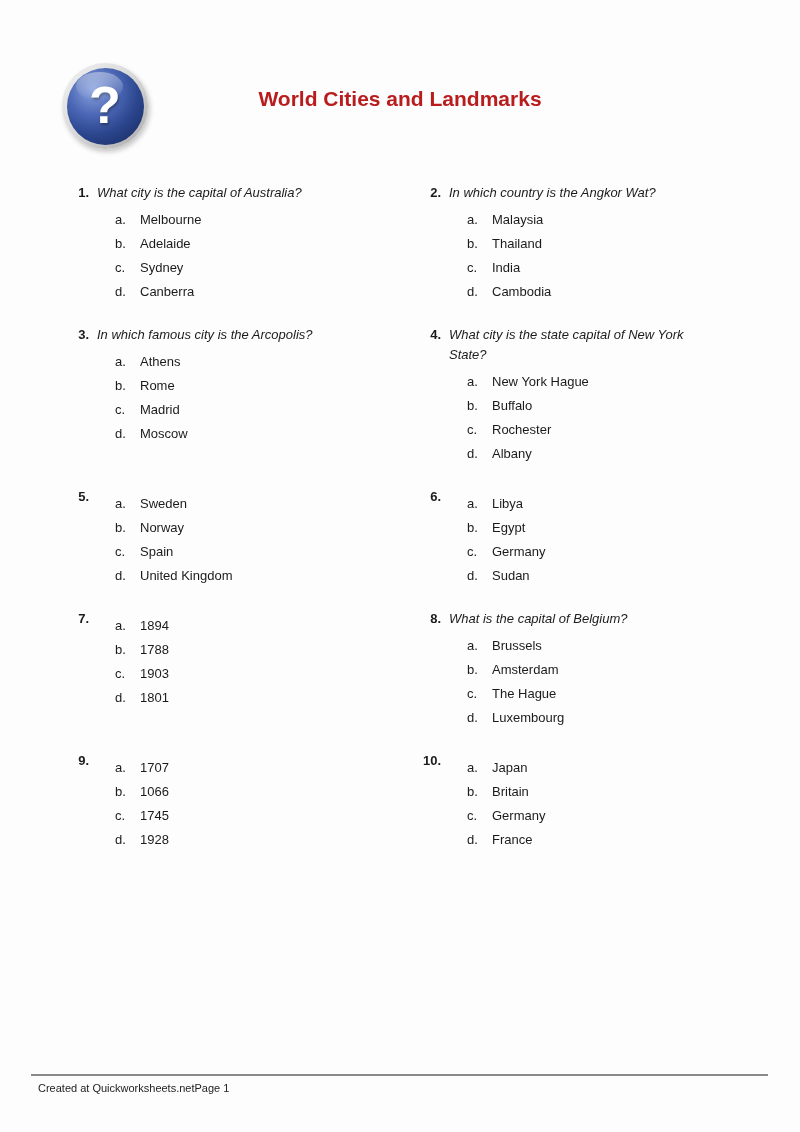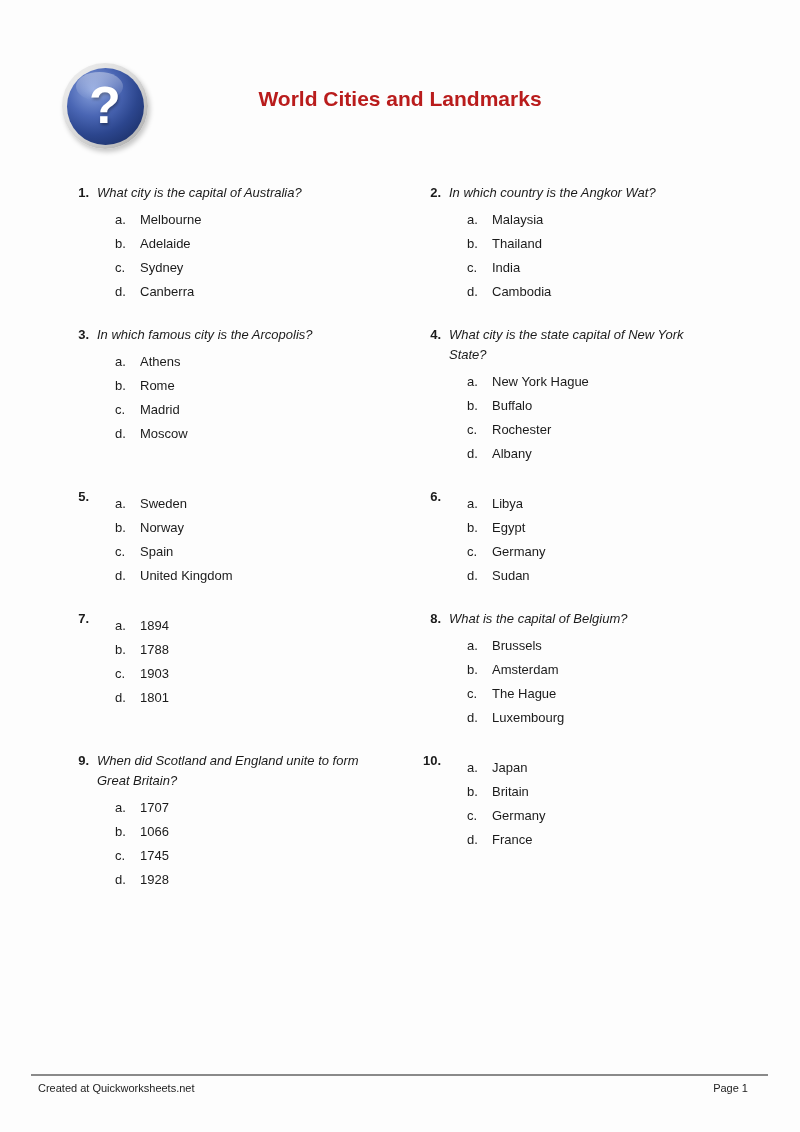--- a/index.html
+++ b/index.html
@@ -123,21 +123,21 @@
     right: 32px;
     top: 1074px;
     border-top: 2px solid #8a8a8a;
   }
   .footer {
     position: absolute;
     left: 38px;
     right: 52px;
     top: 1082px;
     display: flex;
-    justify-content: space-between;
+    justify-content: flex-start;
     font-size: 11px;
     color: #222222;
   }
 </style>
 </head>
 <body>
 
 <div class="page">
 
   <div class="logo">
@@ -350,21 +350,20 @@
           <span class="option-letter">d.</span>
           <span class="option-text">Luxembourg</span>
         </div>
           </div>
     </div>
   </div>
 
   <div class="q-block">
     <span class="q-num">9.</span>
     <div class="q-body">
-      <div class="q-text">When did Scotland and England unite to form Great Britain?</div>
       <div class="options">
 
       <div class="option">
           <span class="option-letter">a.</span>
           <span class="option-text">1707</span>
         </div>
             <div class="option">
           <span class="option-letter">b.</span>
           <span class="option-text">1066</span>
         </div>

